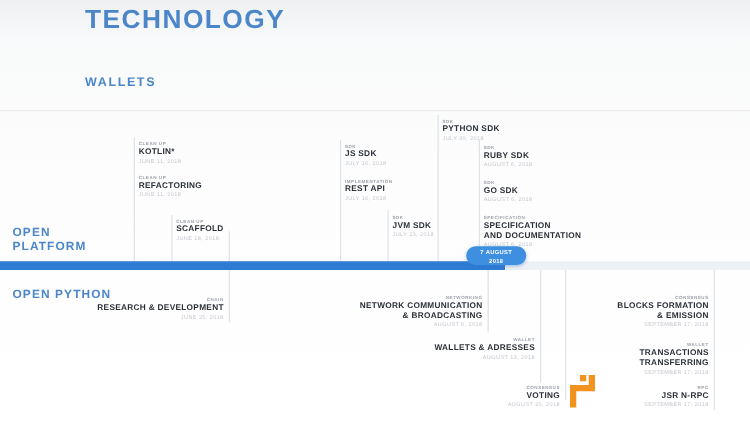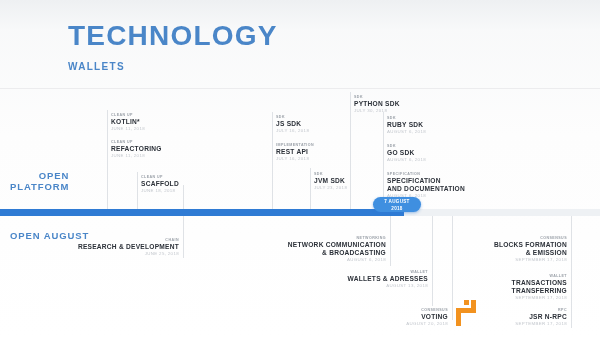--- a/index.html
+++ b/index.html
@@ -12,41 +12,41 @@
   #slide {
     position:absolute; inset:0;
     background:linear-gradient(180deg,#f7f8f9 0%,#fdfdfd 40%,#ffffff 100%);
   }
   
   .hdr-band {
     position:absolute; left:0; top:0; width:600px; height:30px;
     background:linear-gradient(180deg,#eef0f2 0%,#f8f9fa 100%);
   }
   .title {
-    position:absolute; left:68px; top:20px;
-    font-size:28px; font-weight:700; letter-spacing:1.2px;
+    position:absolute; left:68px; top:4px;
+    font-size:21px; font-weight:700; letter-spacing:1.2px;
     color:#4a86c8;
     text-align:right;
   }
   .roadmap {
     position:absolute; left:68px; top:61px;
     font-size:10px; font-weight:700; letter-spacing:1.3px;
     color:#4a86c8;
   }
   .hdr-rule {
     position:absolute; left:0; top:88px; width:600px; height:1px;
     background:#ececee;
   }
   
   .rail {
     position:absolute; left:10px;
     font-size:9.5px; font-weight:700; letter-spacing:.9px;
     color:#4a86c8; line-height:11px;
   }
-  .rail-platform { top:170px;text-align:right; }
+  .rail-platform { top:181px; }
   .rail-chain { top:230px; }
   
   .axis {
     position:absolute; left:0; top:209px; width:600px; height:7px;
     background:#eef1f4;
   }
   .axis-fill {
     position:absolute; left:0; top:0; height:7px;
     background:#2f7bd4;
   }
@@ -104,21 +104,21 @@
 
   <div class="hdr-band"></div>
   <div class="title">TECHNOLOGY</div>
   <div class="roadmap">WALLETS</div>
   <div class="hdr-rule"></div>
 
   <div class="rail rail-platform">
     <div>OPEN</div>
     <div>PLATFORM</div>
   </div>
-  <div class="rail rail-chain">OPEN AUGUST</div>
+  <div class="rail rail-chain">OPEN PYTHON</div>
 
   <div class="tick" style="left:107px; top:110px;  height:100px;"></div>
   <div class="tick" style="left:137px; top:172px;  height:38px;"></div>
   <div class="tick" style="left:183px; top:185px;  height:25px;"></div>
   <div class="tick" style="left:272px; top:112px;  height:98px;"></div>
   <div class="tick" style="left:310px; top:168px;  height:42px;"></div>
   <div class="tick" style="left:350px; top:92px;   height:118px;"></div>
   <div class="tick" style="left:383px; top:112px;  height:98px;"></div>
 
   <div class="tick" style="left:183px; top:216px; height:42px;"></div>

